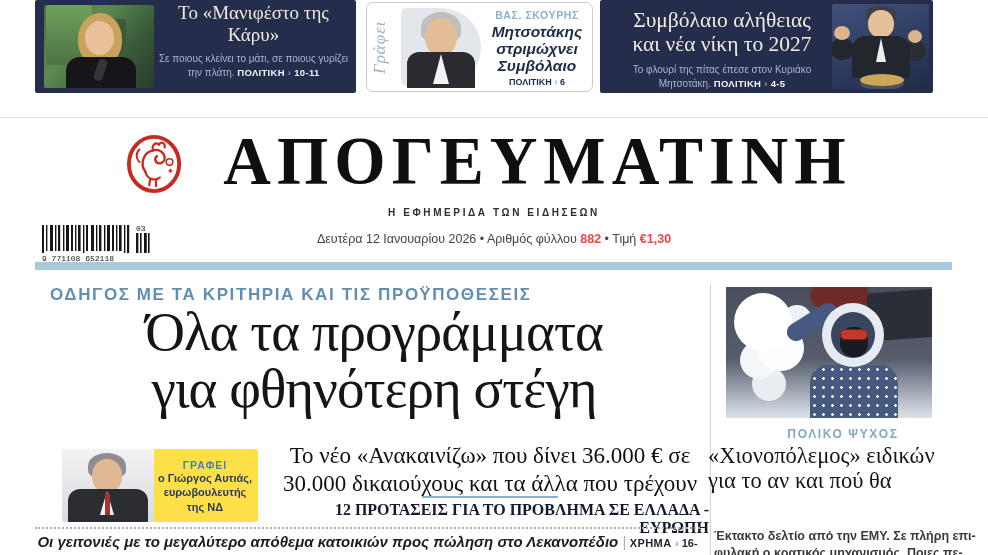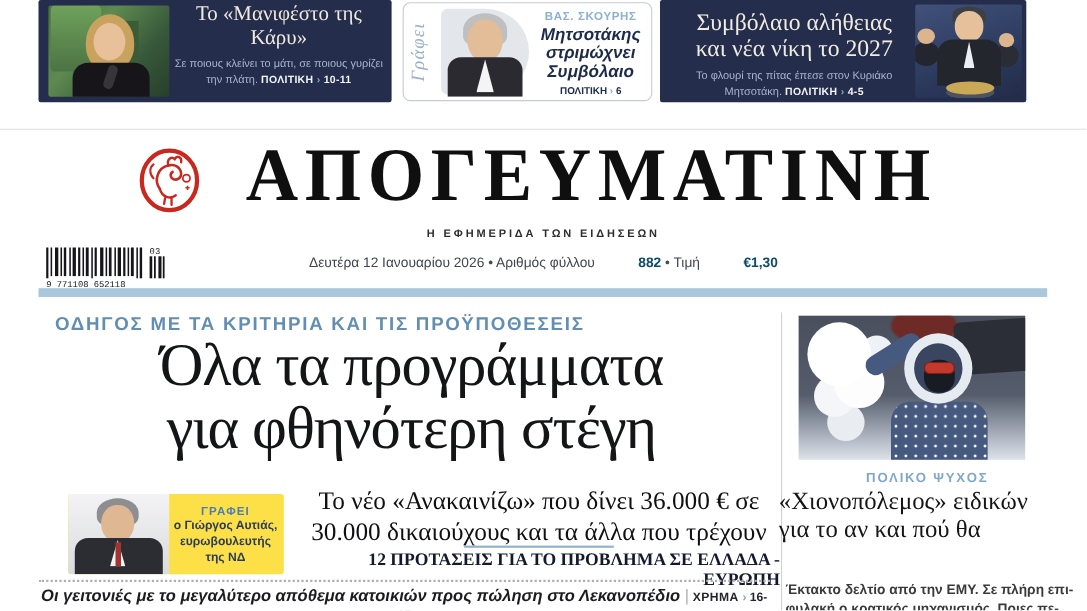--- a/index.html
+++ b/index.html
@@ -64,21 +64,21 @@
   .logo { position:absolute; left:185px; top:127px; width:705px; text-align:center; white-space:nowrap;
       font-family:"Liberation Serif","DejaVu Serif",serif; font-weight:bold; font-size:66px; line-height:1;
       letter-spacing:6px; color:#0f0f10; transform:scaleY(1.04); }
   .tagline { position:absolute; left:0; top:207px; width:988px; text-align:center;
       font-size:10px; font-weight:bold; letter-spacing:2.6px; color:#2e2e30; }
 
   
   .barcode { position:absolute; left:40px; top:223px; }
   .dateline { position:absolute; left:0; top:232px; width:988px; text-align:center;
       font-size:12.5px; color:#41454e; }
-  .dateline b { color:#0c4a6e;margin-left:36px; }
+  .dateline b { color:#ef4444; }
   .bluebar { position:absolute; left:35px; top:262px; width:917px; height:8px; background:#a9c8dc; }
 
   
   .kicker { position:absolute; left:50px; top:285px; width:650px; text-align:left;
       font-family:Liberation Sans, sans-serif; font-weight:bold; font-size:17px;
       letter-spacing:1.6px; color:#628eb2; }
   .headline { position:absolute; left:38px; top:304px; width:672px; text-align:center;
       font-family:"Liberation Serif","DejaVu Serif",serif; font-size:55px; line-height:1.03;
       letter-spacing:-1px; color:#141517; }
 

